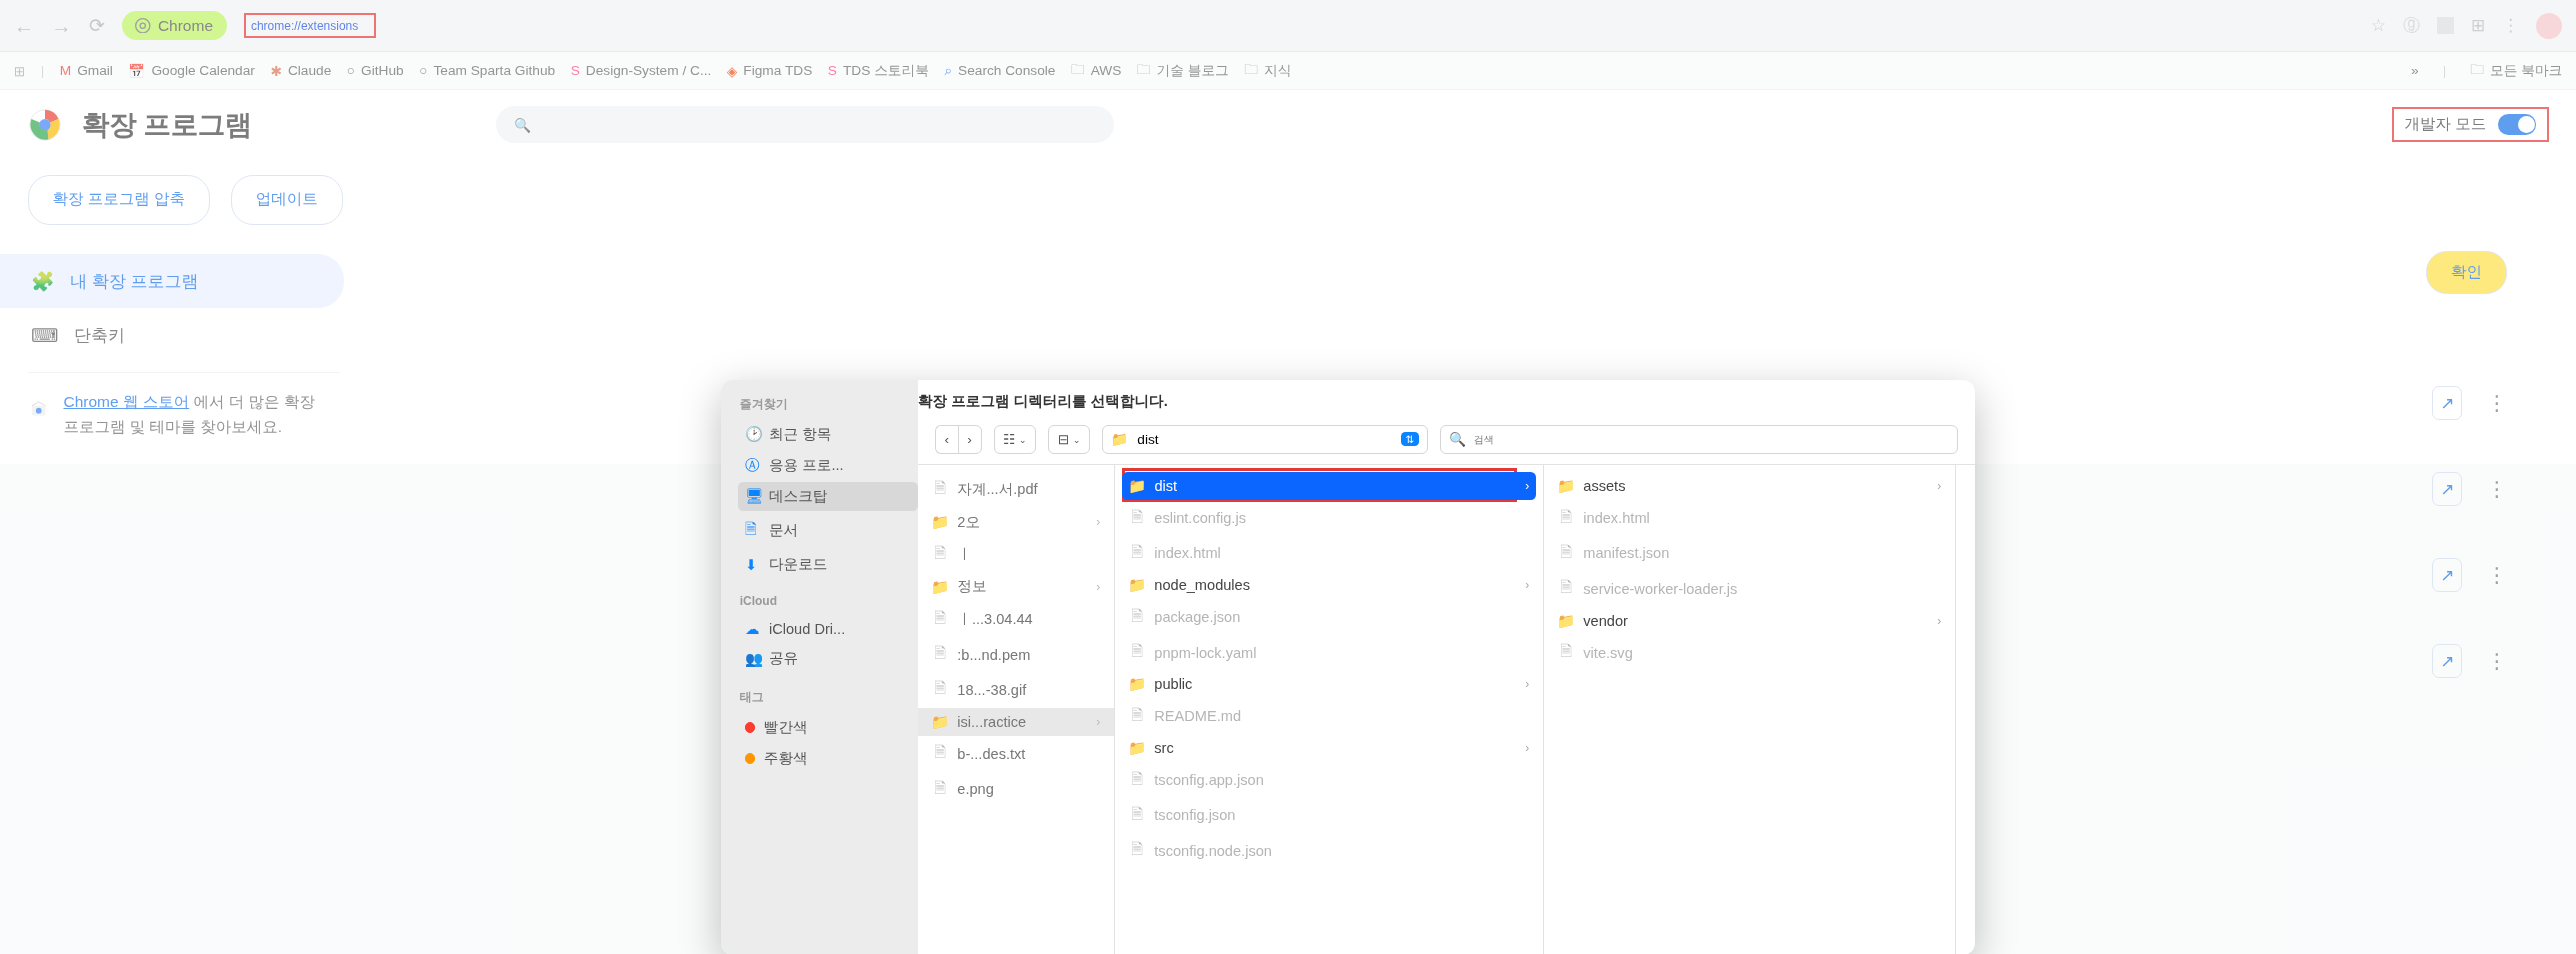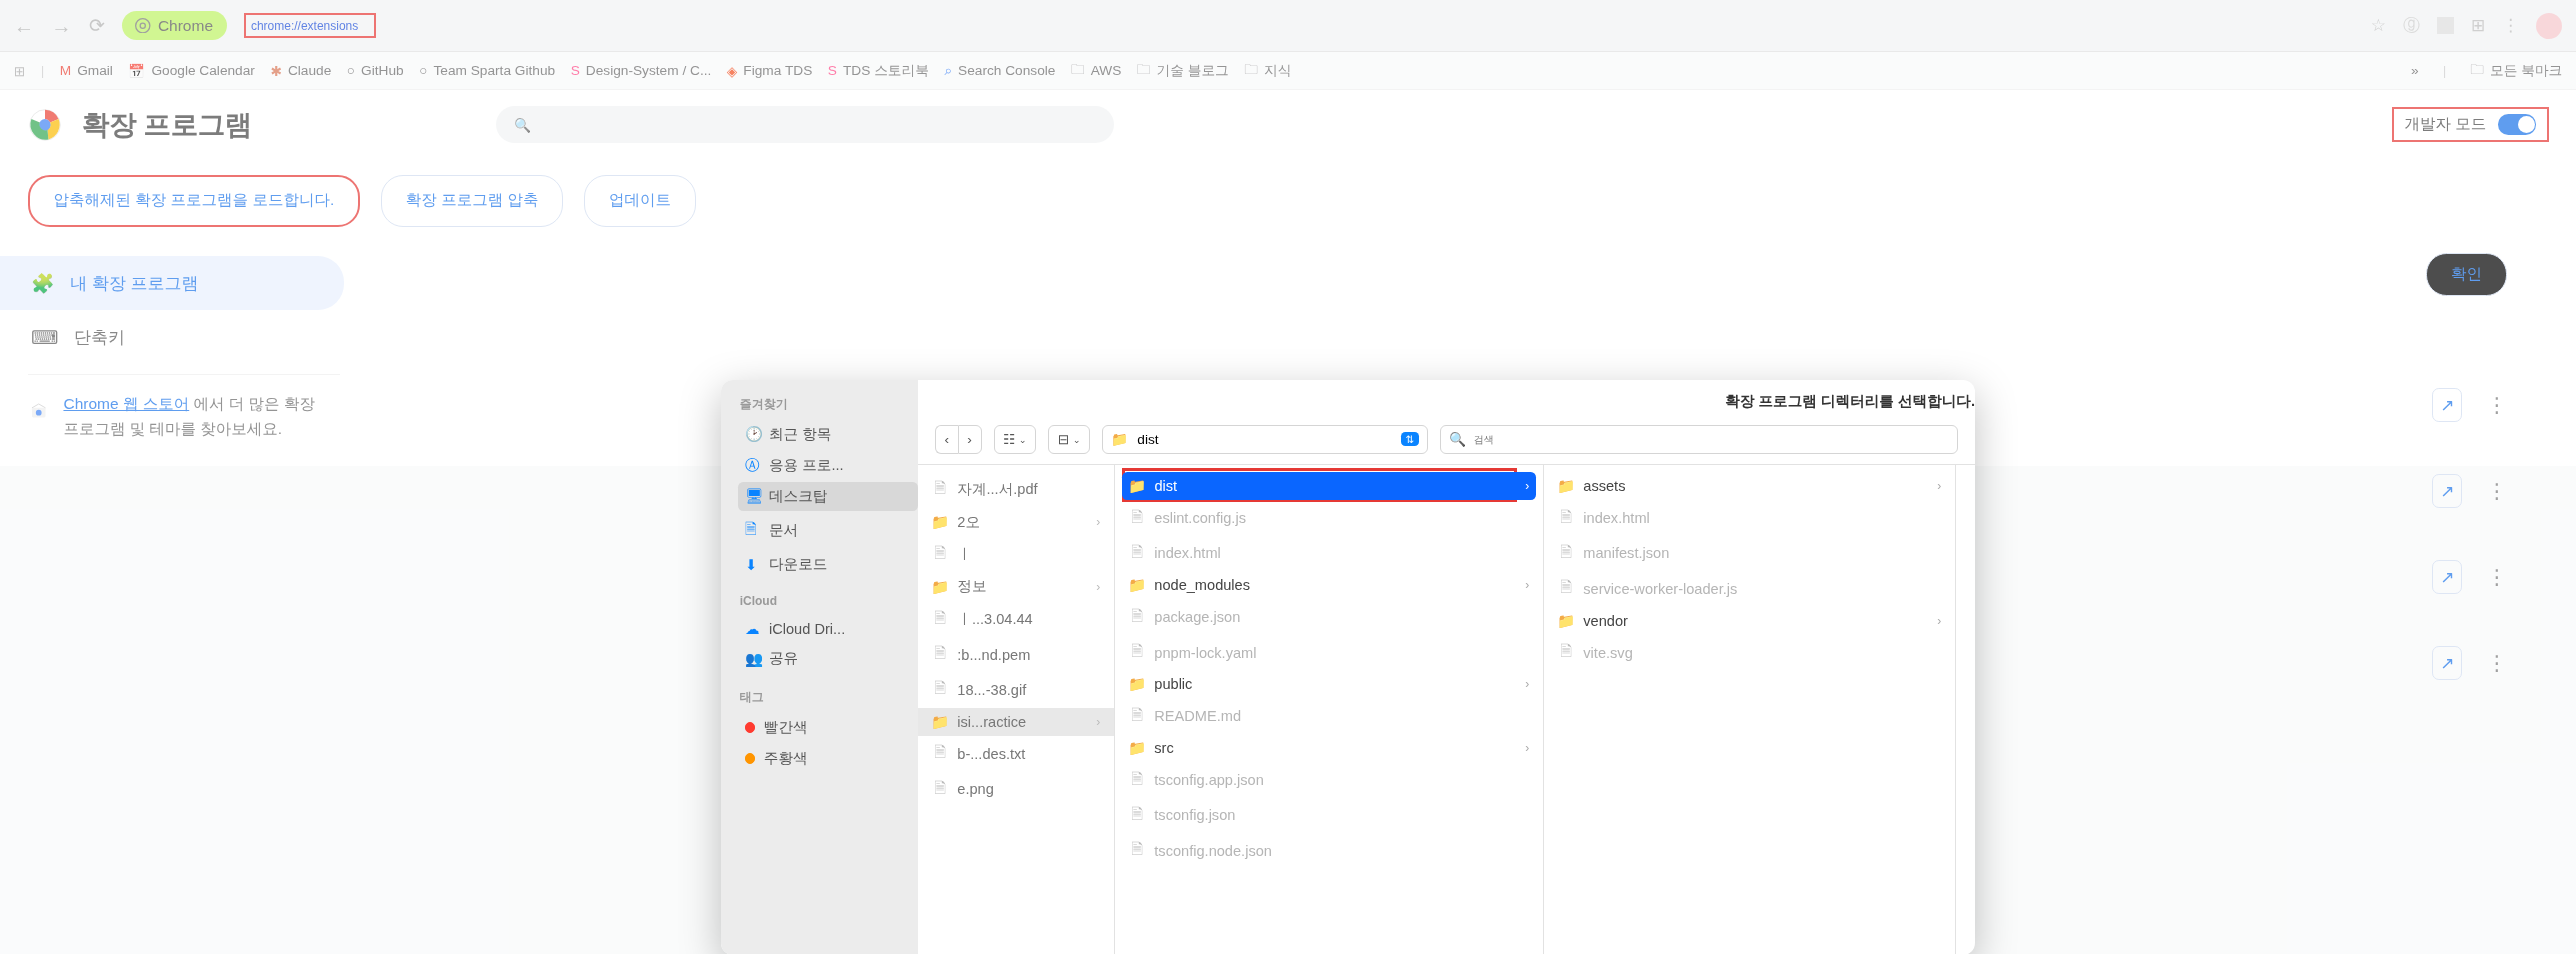--- a/index.html
+++ b/index.html
@@ -49,34 +49,34 @@
     .sidebar-item .icon { font-size: 19px; }
     .sidebar-item.plain { color: #555; }
     .sidebar-divider { height: 0.9px; background: #eee; margin: 10.3px 20.6px 17px 27.5px; }
     .store-hint { margin: 10.3px 31px; display: flex; gap: 17px; }
     .store-hint .store-ico { width: 27.5px; height: 27.5px; margin-top: 5.2px; }
     .store-hint p { font-size: 15.5px; color: #666; line-height: 1.6; }
     .store-hint a { color: #1a73e8; }
     
     
     .main-area { flex: 1; position: relative; padding: 26px 43px; }
-    .confirm-btn { position: absolute; right: 69px; top: 10.3px; border: 0.9px solid #d0dcf0; color: #1a73e8; background: #000000; border-radius: 20.6px; padding: 10.3px 24px; font-size: 15.5px; }
+    .confirm-btn { position: absolute; right: 69px; top: 10.3px; border: 0.9px solid #d0dcf0; color: #1a73e8; background: #fde047; border-radius: 20.6px; padding: 10.3px 24px; font-size: 15.5px; }
     .card-actions { position: absolute; right: 69px; display: flex; gap: 24px; align-items: center; color: #777; font-size: 20.6px; }
     .card-actions .open-icon { color: #1a73e8; border: 0.9px solid #d0dcf0; border-radius: 6.9px; padding: 5.2px 6.9px; font-size: 17px; }
     
     
     .finder-dialog { position: absolute; left: 721px; top: 380px; width: 1254px; height: 575px; background: #fff; border-radius: 12px; box-shadow: 0 12px 41px rgba(0,0,0,0.25); display: flex; overflow: hidden; z-index: 10; }
     .finder-sidebar { width: 197px; background: #ececec; padding: 15.5px 0 15.5px 17px; font-size: 14.6px; color: #555; overflow-y: auto; }
     .finder-sidebar .section-title { font-size: 12px; color: #999; font-weight: 600; margin: 0 0 6.9px 1.7px; }
     .finder-sidebar .fs-item { display: flex; align-items: center; gap: 8.6px; padding: 5.2px 6.9px; border-radius: 5.2px; cursor: pointer; margin-bottom: 1.7px; }
     .finder-sidebar .fs-item.selected { background: #d8d8d8; }
     .finder-sidebar .fs-item .fi { color: #0a84ff; font-size: 14.6px; width: 15.5px; }
     .finder-sidebar .tag-dot { width: 10.3px; height: 10.3px; border-radius: 50%; border: 1.7px solid; }
     .finder-main { flex: 1; display: flex; flex-direction: column; }
-    .finder-titlebar { text-align: right; padding: 12px 0 8.6px; font-size: 14.6px; font-weight: 600; color: #333; }
+    .finder-titlebar { text-align: left; padding: 12px 0 8.6px; font-size: 14.6px; font-weight: 600; color: #333; }
     .finder-toolbar { display: flex; align-items: center; gap: 12px; padding: 5.2px 17px 10.3px; border-bottom: 0.9px solid #e2e2e2; }
     .tb-btn { border: 0.9px solid #d5d5d5; background: #fff; border-radius: 6px; padding: 4.3px 8.6px; font-size: 13.7px; color: #555; cursor: pointer; display: flex; align-items: center; gap: 3.4px; height: 29px; }
     .tb-btn-group { display: flex; }
     .tb-btn-group .tb-btn:first-child { border-radius: 6px 0 0 6px; border-right: none; }
     .tb-btn-group .tb-btn:last-child { border-radius: 0 6px 6px 0; }
     .path-select { flex: 0 0 326px; display: flex; align-items: center; gap: 8.6px; border: 0.9px solid #d5d5d5; border-radius: 6px; padding: 4.3px 8.6px; background: #fff; height: 29px; }
     .path-select .folder-glyph { color: #0a84ff; }
     .path-select .sel-arrows { margin-left: auto; background: #0a84ff; color: #fff; border-radius: 4.3px; padding: 0.9px 4.3px; font-size: 10.3px; }
     .finder-search { display: flex; align-items: center; gap: 6.9px; border: 0.9px solid #d5d5d5; border-radius: 6px; padding: 4.3px 8.6px; color: #999; background: #fff; height: 29px; flex: 1; }
     .finder-search input { border: none; outline: none; font-size: 10px; flex:1; }
@@ -202,21 +202,20 @@
   <div class="ext-search">
     <span>🔍</span>
   </div>
   <div class="dev-mode">
     <span>개발자 모드</span>
     <div class="toggle"></div>
   </div>
 </div>
 
 <div class="actions-row">
-  <button class="pill-btn highlighted">압축해제된 확장 프로그램을 로드합니다.</button>
   <button class="pill-btn">확장 프로그램 압축</button>
   <button class="pill-btn">업데이트</button>
 </div>
 
 <div class="content-wrap">
   <div class="sidebar">
     <div class="sidebar-item active">
       <span class="icon">🧩</span>
       <span>내 확장 프로그램</span>
     </div>

